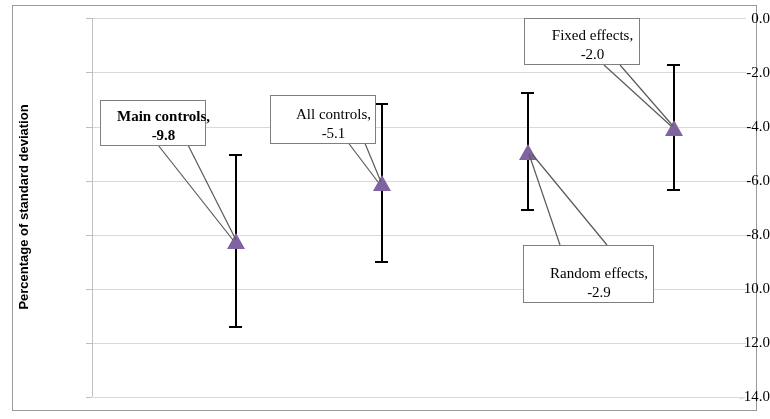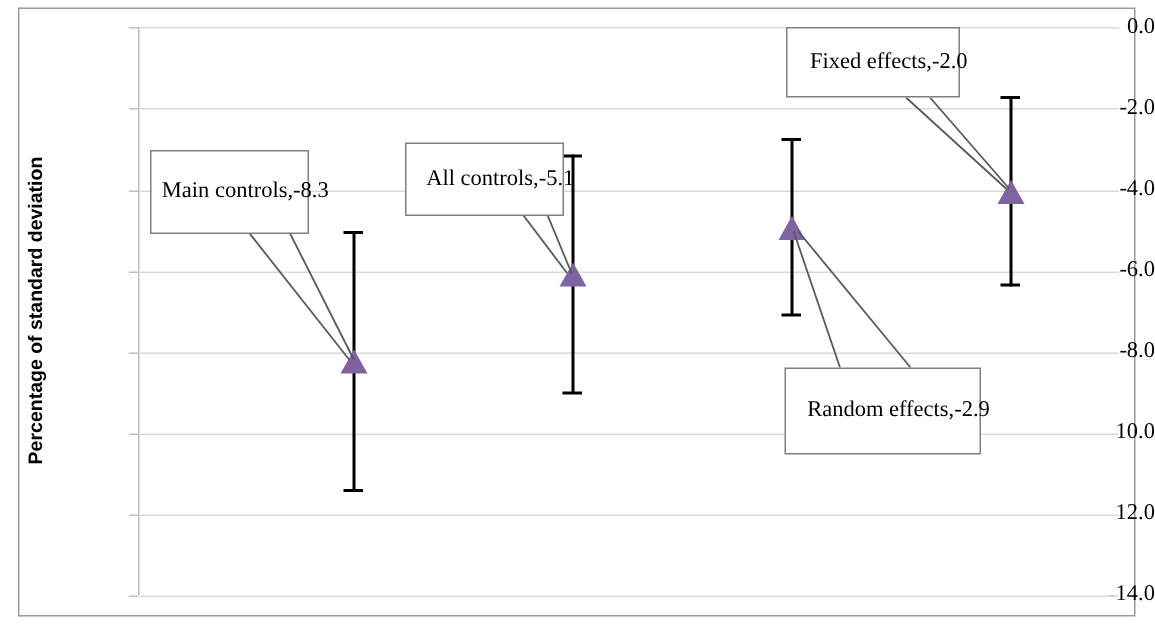--- a/index.html
+++ b/index.html
@@ -103,22 +103,23 @@
   .callout-box {
     position: absolute;
     border: 1px solid #7f7f7f;
     background: #ffffff;
     box-sizing: border-box;
     font-family: "Liberation Serif", serif;
     font-size: 15px;
     color: #000000;
     text-align: center;
     display: flex;
+    flex-direction: column;
     align-items: center;
-    justify-content: center;
+    justify-content: flex-end;
     line-height: 1.28;
     z-index: 5;
     padding-left: 21px;
   }
   .callout-box .cl-line { display: block; white-space: nowrap; }
   #leader-lines {
     position: absolute;
     left: 0;
     top: 0;
     width: 770px;
@@ -194,23 +195,23 @@
     <line x1="325" y1="112" x2="378" y2="182" stroke="#595959" stroke-width="1.2"></line>
     <line x1="352" y1="112" x2="381" y2="182" stroke="#595959" stroke-width="1.2"></line>
 
     <line x1="604" y1="65" x2="671" y2="126" stroke="#595959" stroke-width="1.2"></line>
     <line x1="620" y1="65" x2="673" y2="126" stroke="#595959" stroke-width="1.2"></line>
 
     <line x1="560" y1="245" x2="529" y2="154" stroke="#595959" stroke-width="1.2"></line>
     <line x1="607" y1="245" x2="532" y2="154" stroke="#595959" stroke-width="1.2"></line>
   </svg>
 
-  <div class="callout-box" style="left:100px; top:100px; width:106px; height:56px;">
+  <div class="callout-box" style="left:100px; top:100px; width:106px; height:46px;font-weight:bold;">
     <span class="cl-line">Main controls,</span>
-    <span class="cl-line">-8.3</span>
+    <span class="cl-line">-9.8</span>
   </div>
 
   <div class="callout-box" style="left:270px; top:63px; width:106px; height:49px;margin-top:32px;">
     <span class="cl-line">All controls,</span>
     <span class="cl-line">-5.1</span>
   </div>
 
   <div class="callout-box" style="left:524px; top:18px; width:116px; height:47px;">
     <span class="cl-line">Fixed effects,</span>
     <span class="cl-line">-2.0</span>

